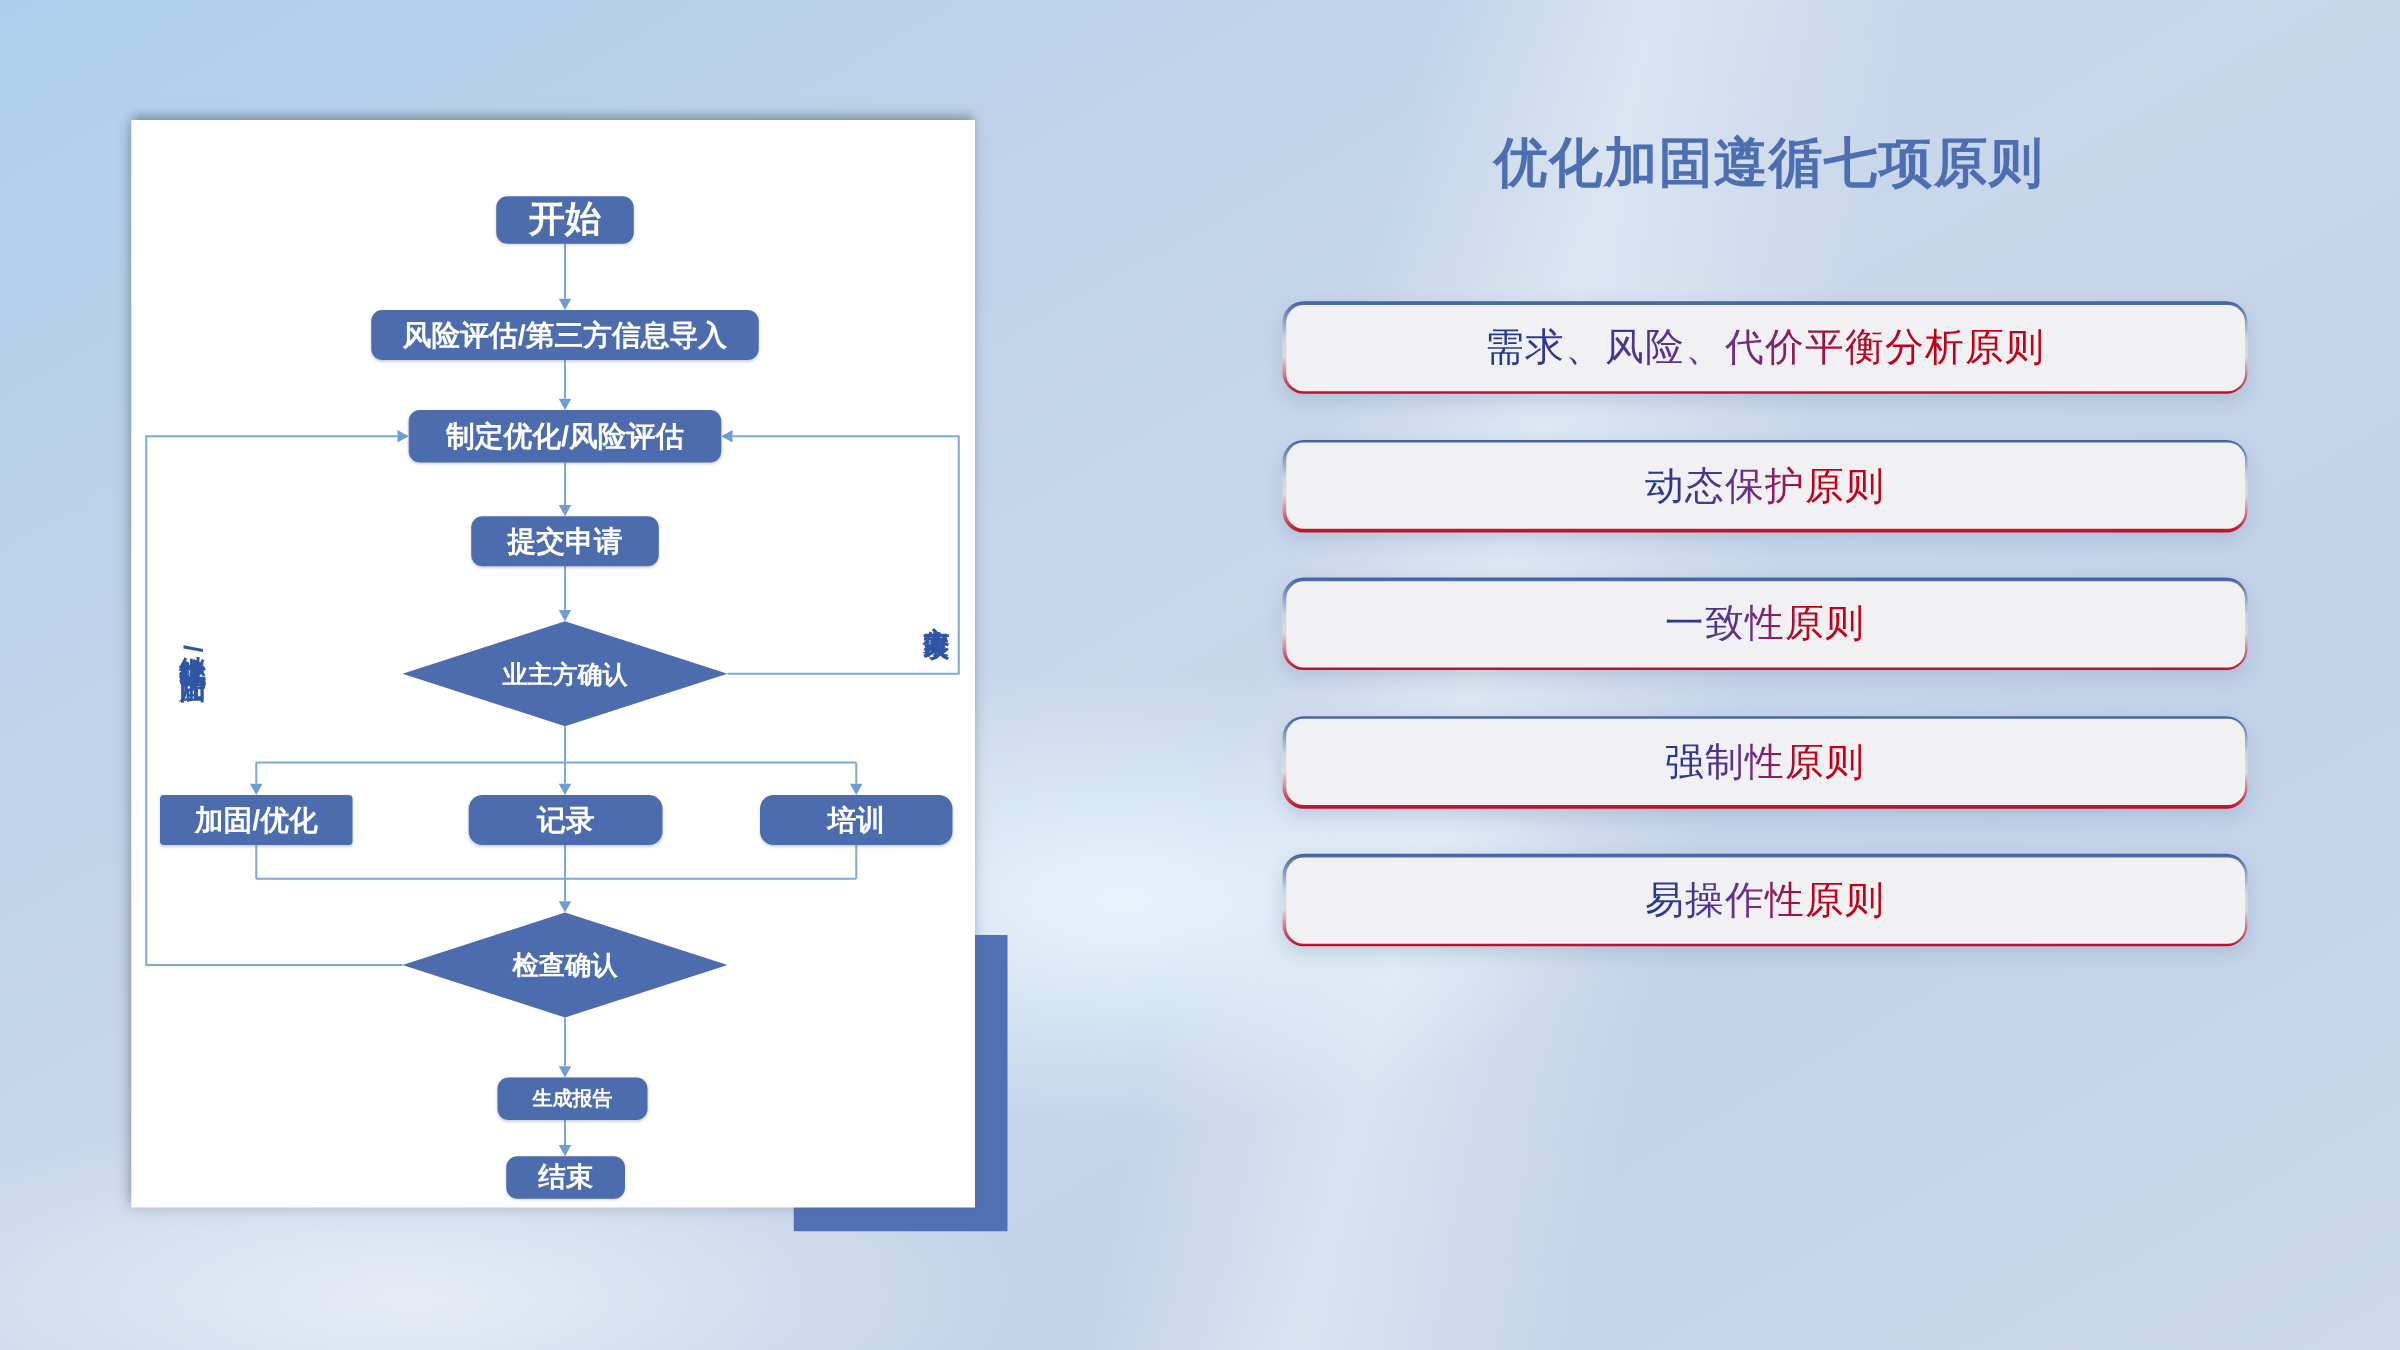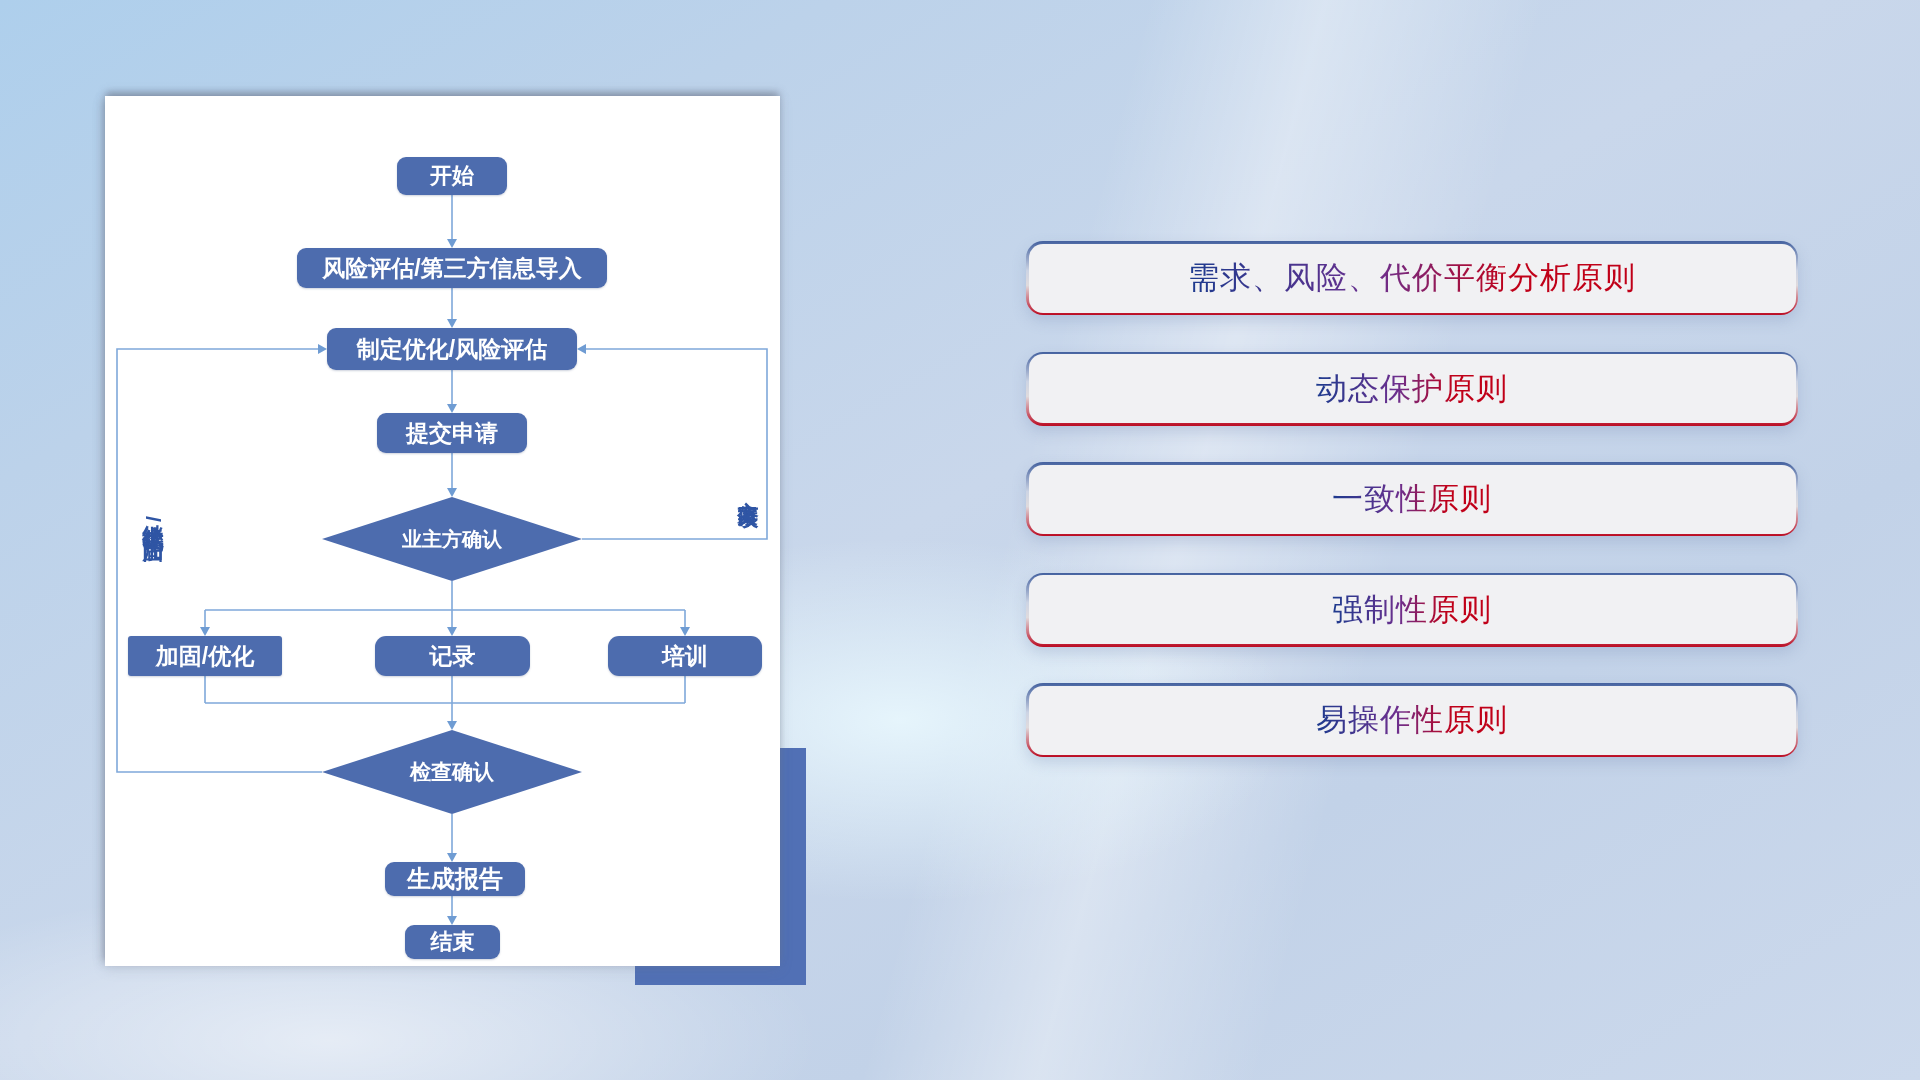--- a/index.html
+++ b/index.html
@@ -31,30 +31,30 @@
   .fnode{
     position:absolute;display:flex;align-items:center;justify-content:center;
     background:#4d6cae;color:#ffffff;font-weight:bold;border-radius:9px;
     box-sizing:border-box;white-space:nowrap;z-index:2;
     box-shadow:0 1px 2px rgba(60,80,120,.25);
   }
   .dlabel{
     position:absolute;display:flex;align-items:center;justify-content:center;
     color:#ffffff;font-weight:bold;white-space:nowrap;z-index:2;background:transparent;box-shadow:none;
   }
-  #n-start   {left:292px;top:61px; width:110px;height:38px;font-size:22px;}
+  #n-start   {left:292px;top:61px; width:110px;height:38px;font-size:29px;}
   #n-risk    {left:192px;top:152px;width:310px;height:40px;font-size:23px;}
   #n-plan    {left:222px;top:232px;width:250px;height:42px;font-size:23px;}
   #n-submit  {left:272px;top:317px;width:150px;height:40px;font-size:23px;text-align:center;}
   #n-owner   {left:267px;top:429px;width:160px;height:28px;font-size:20px;}
   #n-harden  {left:23px; top:540px;width:154px;height:40px;font-size:23px;border-radius:3px;}
   #n-record  {left:270px;top:540px;width:155px;height:40px;font-size:23px;border-radius:11px;}
   #n-training{left:503px;top:540px;width:154px;height:40px;font-size:23px;border-radius:11px;}
   #n-check   {left:267px;top:662px;width:160px;height:28px;font-size:21px;}
-  #n-report  {left:280px;top:766px;width:140px;height:34px;font-size:24px;}
+  #n-report  {left:293px;top:766px;width:120px;height:34px;font-size:16px;}
   #n-end     {left:300px;top:829px;width:95px; height:34px;font-size:22px;}
 
   .vlabel{
     position:absolute;z-index:2;
     writing-mode:vertical-rl;text-orientation:mixed;
     color:#2f55a4;font-weight:bold;font-size:21px;letter-spacing:2px;
     display:flex;justify-content:center;
   }
   #lbl-left {left:32px; top:292px;height:260px;width:30px;}
   #lbl-right{left:627px;top:297px;height:190px;width:30px;}
@@ -131,20 +131,21 @@
     <div class="fnode" id="n-record">记录</div>
     <div class="fnode" id="n-training">培训</div>
     <div class="fnode dlabel" id="n-check">检查确认</div>
     <div class="fnode" id="n-report">生成报告</div>
     <div class="fnode" id="n-end">结束</div>
 
     <div class="vlabel" id="lbl-left">继续优化/加固</div>
     <div class="vlabel" id="lbl-right">方案修改</div>
   </div>
 
+  <div class="panel-title">优化加固遵循七项原则</div>
 
   <div class="principles">
     <div class="principle">
       <div class="principle-inner">
           <span>需求、风险、代价平衡分析原则</span>
         </div>
     </div>
     <div class="principle">
       <div class="principle-inner">
           <span>动态保护原则</span>

